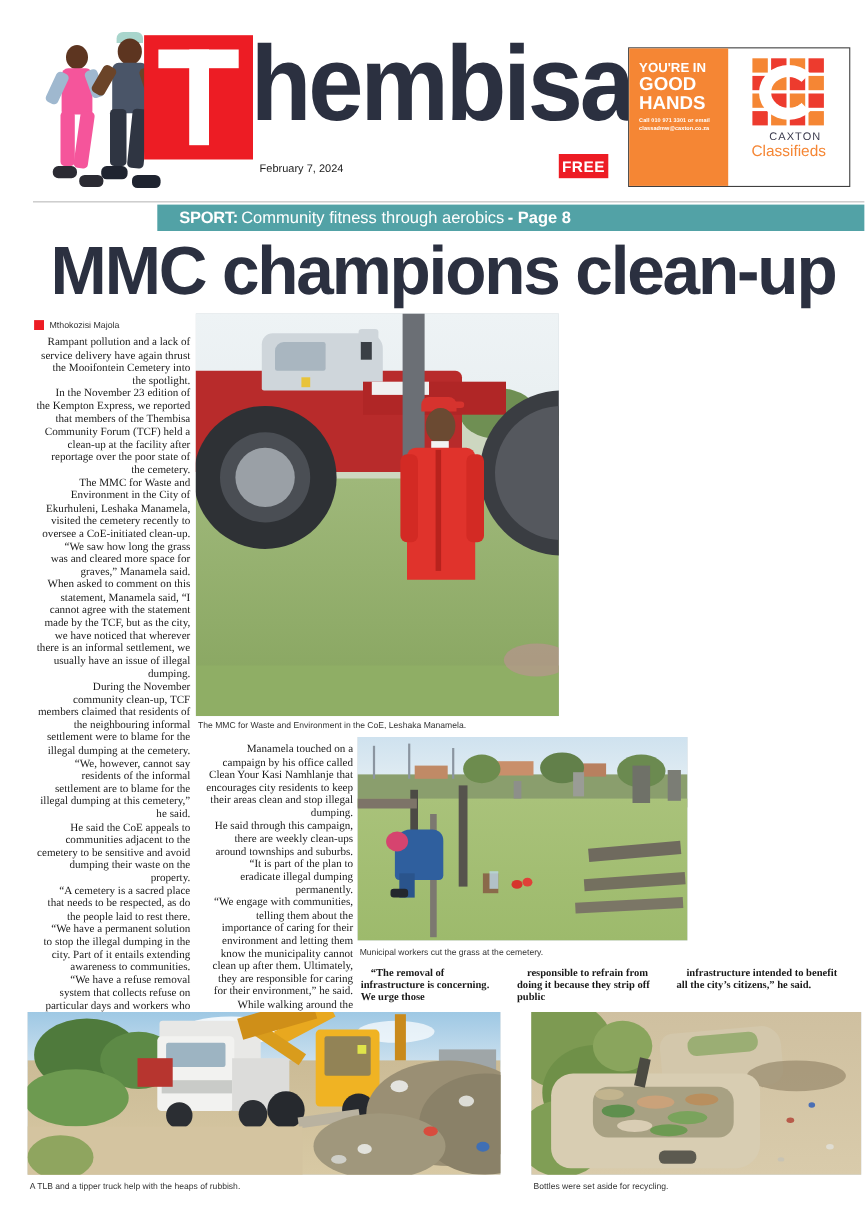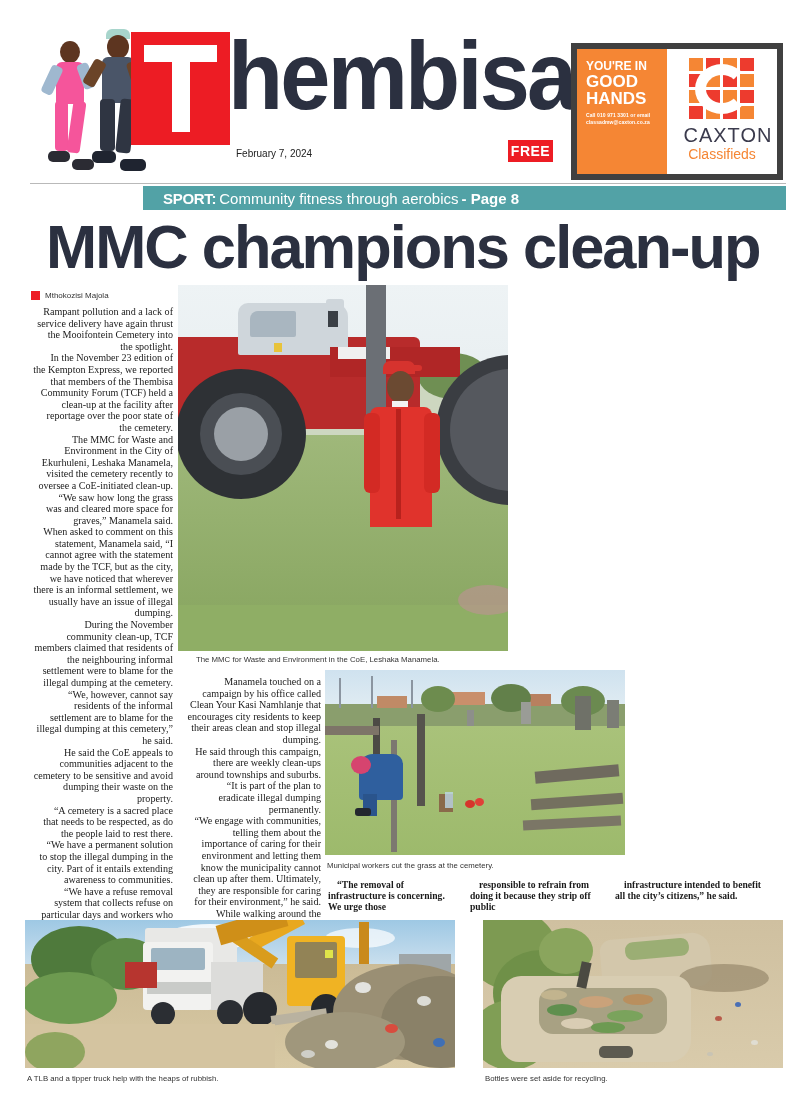--- a/index.html
+++ b/index.html
@@ -20,34 +20,34 @@
   .mh-word{position:absolute;left:228px;top:27px;font-family:"Liberation Sans",sans-serif;
            font-weight:bold;font-size:97px;line-height:97px;letter-spacing:-3px;
            color:#2b3040;transform:scaleX(.93);transform-origin:left top;}
   .mh-date{position:absolute;left:236px;top:148px;font-family:"Liberation Sans",sans-serif;
            font-size:10px;color:#222;}
   .mh-free{position:absolute;left:508px;top:140px;width:45px;height:22px;background:#ed1c24;
            color:#fff;font-family:"Liberation Sans",sans-serif;font-weight:bold;font-size:14px;
            display:flex;align-items:center;justify-content:center;letter-spacing:.5px;}
 
   
-  .ad{position:absolute;left:571px;top:43px;width:200px;height:125px;border:6px solid #404040;
+  .ad{position:absolute;left:571px;top:43px;width:200px;height:125px;border:1px solid #404040;
       display:flex;background:#fff;}
   .ad-left{width:90px;background:#f58634;color:#fff;padding:11px 0 0 9px;box-sizing:border-box;}
   .ad-l1{font-family:"Liberation Sans",sans-serif;font-weight:bold;font-size:12px;line-height:13px;}
   .ad-l2{font-family:"Liberation Sans",sans-serif;font-weight:bold;font-size:17px;line-height:17px;}
   .ad-contact{font-family:"Liberation Sans",sans-serif;font-weight:bold;font-size:5px;
               line-height:7px;margin-top:5px;letter-spacing:.1px;}
   .ad-right{flex:1;display:flex;flex-direction:column;align-items:center;padding-top:9px;}
   .cax-grid{position:relative;width:66px;height:62px;}
   .cx{position:absolute;width:14px;height:13px;}
   .cax-c{position:absolute;left:6px;top:6px;width:54px;height:50px;
          border:11px solid #fff;border-radius:50%;border-right-color:transparent;
          box-sizing:border-box;}
-  .cax-name{font-family:"Liberation Sans",sans-serif;font-size:20px;letter-spacing:1px;
+  .cax-name{font-family:"Liberation Sans",sans-serif;font-size:10px;letter-spacing:1px;
             color:#3b3b4d;margin-top:4px;margin-left:12px;}
   .cax-sub{font-family:"Liberation Sans",sans-serif;font-size:14px;color:#f58634;line-height:15px;}
 
   
   .sportbar{position:absolute;left:143px;top:186px;width:643px;height:24px;background:#52a2a6;
             display:flex;align-items:center;padding-left:20px;box-sizing:border-box;
             font-family:"Liberation Sans",sans-serif;color:#fff;font-size:15px;}
   .sportbar b{font-weight:bold;letter-spacing:-.3px;}
   .sp-mid{font-weight:normal;margin:0 3px;}
   .sp-page{font-weight:bold;}
@@ -76,21 +76,21 @@
   .tailcol p.first{text-indent:9px;}
   #tail1{left:328px;top:879px;width:130px;}
   #tail2{left:470px;top:879px;width:135px;}
   #tail3{left:615px;top:879px;width:150px;}
 
   
   .photo{position:absolute;overflow:hidden;background:#cfd8dc;}
   .cap{position:absolute;font-family:"Liberation Sans",sans-serif;font-size:7.8px;color:#333;}
 
   #photo1{left:178px;top:285px;width:330px;height:366px;}
-  #cap1{left:196px;top:655px;width:330px;}
+  #cap1{left:180px;top:655px;width:330px;}
   #photo2{left:325px;top:670px;width:300px;height:185px;}
   #cap2{left:327px;top:861px;width:300px;}
   #photo3{left:25px;top:920px;width:430px;height:148px;}
   #cap3{left:27px;top:1074px;width:430px;}
   #photo4{left:483px;top:920px;width:300px;height:148px;}
   #cap4{left:485px;top:1074px;width:260px;}
 
   
   .sky{position:absolute;left:0;top:0;right:0;}
   .ground{position:absolute;left:0;right:0;bottom:0;}

